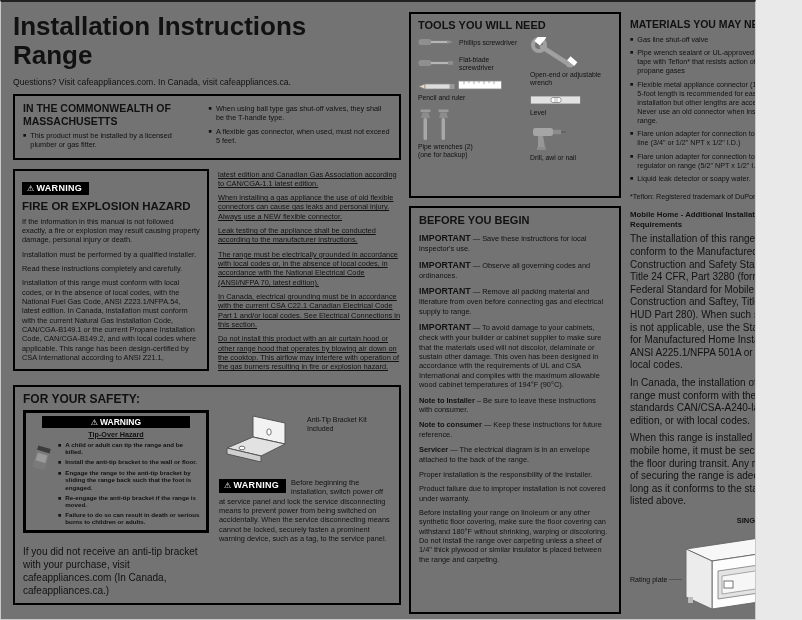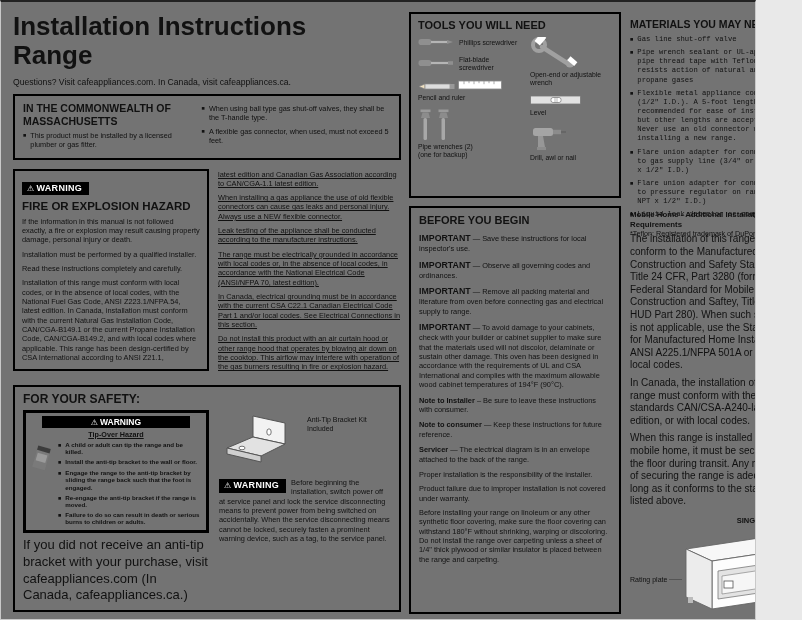--- a/index.html
+++ b/index.html
@@ -7,21 +7,21 @@
   body { font-family:"Liberation Sans","DejaVu Sans",sans-serif; color:#111; }
   .page { position:relative; width:756px; height:620px; background:#737373; overflow:hidden;
           border:1px solid #c9c9c9; border-top:2px solid #222; }
 
   
   .left-col { position:absolute; left:12px; top:10px; width:388px; }
   .title { font-size:26px; font-weight:bold; line-height:1.12; }
   .questions { font-size:8.6px; font-weight:normal; margin-top:7px; }
 
   .box { border:2px solid #000; }
-  .ma-box { margin-top:7px; padding:6px 8px 4px; display:flex; gap:13px; }
+  .ma-box { margin-top:7px; padding:6px 8px 4px; display:flex; gap:20px; }
   .ma-left { width:45%; }
   .ma-heading { font-size:10.5px; font-weight:bold; line-height:1.18; margin-bottom:4px; }
   .ma-right { flex:1; padding-top:2px; }
 
   .b-item { display:flex; gap:4px; font-size:7.3px; line-height:1.27; margin-bottom:4px; }
   .sq { font-size:5.5px; line-height:9px; flex:none; }
 
   .fire-row { display:flex; gap:9px; margin-top:9px; align-items:flex-start; }
   .fire-box { width:196px; flex:none; padding:6px 7px 2px; }
   .warn-label { display:inline-block; background:#000; color:#fff; font-weight:bold;
@@ -36,42 +36,42 @@
   .safety-cols { display:flex; gap:10px; }
   .safety-left { width:186px; flex:none; }
   .tip-box { border:3px solid #000; padding:3px 4px 2px; }
   .tip-warn-bar { background:#000; color:#fff; text-align:center; font-weight:bold;
                   font-size:8.5px; margin:0 12px 2px; padding:1px 0; }
   .tip-warn-bar .tri { font-size:8px; margin-right:2px; }
   .tip-title { text-align:center; font-size:7.2px; font-weight:bold; text-decoration:underline; margin-bottom:2px; }
   .tip-row { display:flex; gap:4px; }
   .tip-bullets { flex:1; }
   .tip-bullets .b-item { font-size:6.2px; font-weight:bold; margin-bottom:2px; line-height:1.22; }
-  .safety-note { font-size:13px; line-height:1.3; margin-top:4px; }
+  .safety-note { font-size:10px; line-height:1.3; margin-top:12px; }
   .safety-right { flex:1; }
   .bracket-fig { display:flex; gap:6px; align-items:flex-start; margin-bottom:6px; }
   .bracket-caption { font-size:7px; line-height:1.3; padding-top:5px; width:64px; }
   .power-warn { font-size:7.4px; line-height:1.27; }
   .power-warn .warn-label { float:left; margin:1px 5px 1px 0; }
 
   
   .tools-box { position:absolute; left:408px; top:10px; width:212px; height:186px; padding:5px 7px; }
   .tools-heading { font-size:11px; font-weight:bold; margin-bottom:6px; }
   .tools-cols { display:flex; gap:8px; }
   .tools-left { width:104px; flex:none; }
   .tools-right { flex:1; }
   .tool { margin-bottom:7px; font-size:6.8px; line-height:1.2; }
   .tool-flex { display:flex; align-items:center; gap:5px; }
   .icon-row { display:flex; gap:4px; align-items:flex-end; }
   .tool-label { display:block; }
 
   
   .materials-col { position:absolute; left:629px; top:16px; width:166px; }
   .mat-heading { font-size:10.5px; font-weight:bold; margin-bottom:5px; }
-  .materials-col .b-item { font-size:7.2px; margin-bottom:4px;font-family:Liberation Mono, monospace; }
+  .materials-col .b-item { font-size:7.2px; margin-bottom:4px; }
   .mat-footnote { font-size:7.2px; margin-top:9px; }
 
   
   .before-box { position:absolute; left:408px; top:204px; width:212px; height:408px; padding:6px 8px; }
   .before-heading { font-size:11px; font-weight:bold; margin-bottom:7px; }
   .imp { font-size:7.4px; line-height:1.27; margin-bottom:6px; }
   .imp .lbl { font-weight:bold; font-size:8.8px; }
   .note .lbl { font-weight:bold; font-size:7.4px; }
 
   

